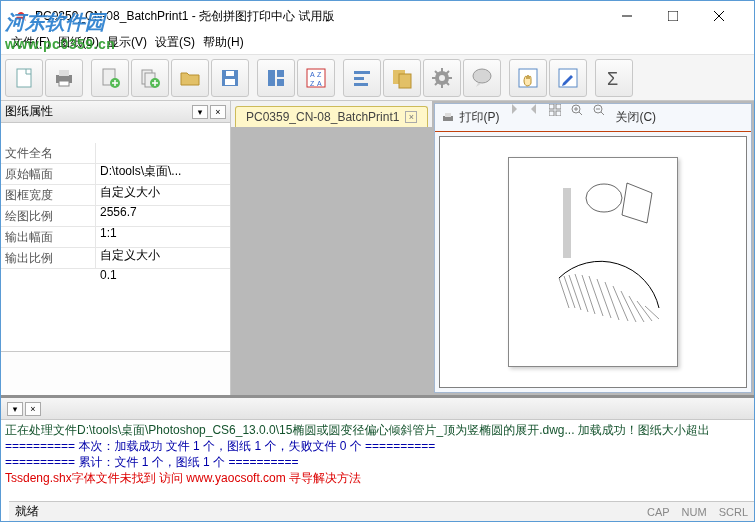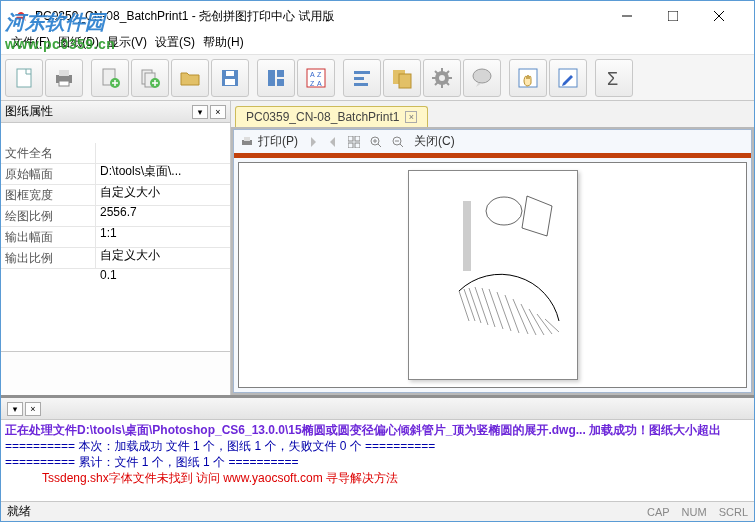--- a/index.html
+++ b/index.html
@@ -19,38 +19,38 @@
 .main { display: flex; height: 294px; }
 .panel-left { width: 230px; display: flex; flex-direction: column; border-right: 1px solid #c8c8c8; }
 .panel-head { height: 22px; background: linear-gradient(#f6f6f6,#e4e4e4); border-bottom: 1px solid #c8c8c8; display: flex; align-items: center; padding: 0 4px; }
 .panel-head .ptitle { flex: 1; font-size: 12px; }
 .panel-head .ctrl { width: 16px; height: 14px; border: 1px solid #aaa; background: #fdfdfd; display: flex; align-items: center; justify-content: center; font-size: 9px; margin-left: 2px; }
 .proptable { flex: 1; overflow: auto; background: #fff; margin-top: 20px; }
 .row { display: flex; height: 21px; border-bottom: 1px solid #e6e6e6; }
 .row .k { width: 95px; padding: 2px 4px; border-right: 1px solid #e6e6e6; color: #555; }
 .row .v { flex: 1; padding: 20px 4px; }
 .panel-left .emptybox { height: 44px; border-top: 1px solid #c8c8c8; background:#fdfdfd; }
-.center { flex: 1; display: flex; flex-direction: column; background: #b9b9b9; }
+.center { flex: 1; display: flex; flex-direction: row; background: #b9b9b9; }
 .tabstrip { height: 26px; display: flex; align-items: flex-end; padding: 4px 4px 0; gap: 4px; background: #f2f2f2; }
 .tab { background: #fff7c9; border: 1px solid #cdbb5a; border-bottom: none; padding: 3px 10px; border-radius: 3px 3px 0 0; display: flex; align-items: center; gap: 6px; }
 .tab .tx { font-size: 12px; color: #444; }
 .tab .close { width: 12px; height: 12px; border: 1px solid #aaa; display:flex;align-items:center;justify-content:center;font-size:9px;color:#777; }
 .viewer { flex: 1; margin: 2px; border: 1px solid #a3b7d1; background: #f5f8fc; display: flex; flex-direction: column; }
-.vtoolbar { height: 28px; border-bottom: 5px solid #c2410c; display: flex; align-items: center; padding: 0 6px; gap: 10px; }
+.vtoolbar { height: 28px; border-bottom: 1px solid #c2410c; display: flex; padding: 0 6px; gap: 10px; }
 .vbtn { display: flex; align-items: center; gap: 4px; font-size: 12px; color: #333; }
 .vbtn svg { width: 14px; height: 14px; }
 .vpreview { flex: 1; background: #fff; display: flex; align-items: center; justify-content: center; position: relative; border: 1px solid #808080; margin: 4px; }
 .page { width: 170px; height: 210px; background: #fff; border: 1px solid #888; box-shadow: 2px 2px 4px rgba(0,0,0,.2); position: relative; font-size:6px; }
 .task { height: 106px; border-top: 3px solid #909090; display: flex; flex-direction: column; }
 .taskbody { flex: 1; background: #fff; overflow: hidden; padding: 2px 4px; line-height: 16px; font-size: 12px; }
-.taskbody .l1 { color: #6d28d9; white-space: nowrap; overflow:hidden;font-weight:bold; }
+.taskbody .l1 { color: #14532d; white-space: nowrap; overflow:hidden; }
 .taskbody .l2 { color: #00a; white-space: nowrap; }
 .taskbody .l3 { color: #00a; white-space: nowrap; }
-.taskbody .l4 { color: #d00; white-space: nowrap; margin-left: 37px; }
-.statusbar { height: 20px; border-top: 1px solid #c8c8c8; display: flex; align-items: center; padding: 0 6px; font-size: 12px; gap: 12px; background: #f2f2f2; }
+.taskbody .l4 { color: #d00; white-space: nowrap; }
+.statusbar { height: 20px; border-top: 1px solid #c8c8c8; display: flex; align-items: center; padding: 0 6px; font-size: 12px; gap: 12px; background: #f2f2f2; margin-left: 8px; }
 .statusbar .sb-left { flex: 1; }
 .statusbar .ind { color: #888; font-size: 11px; }
 .watermark { position: absolute; top: 8px; left: 4px; pointer-events: none; opacity: .92; }
 .watermark .brand { color: #2a7fcf; font-size: 20px; font-weight: bold; font-style: italic; text-shadow: 1px 1px 0 #fff; }
 .watermark .url { color: #2f9e2f; font-size: 14px; font-weight: bold; letter-spacing: .5px; }
 </style>
 </head>
 <body>
 
 <div class="titlebar">

